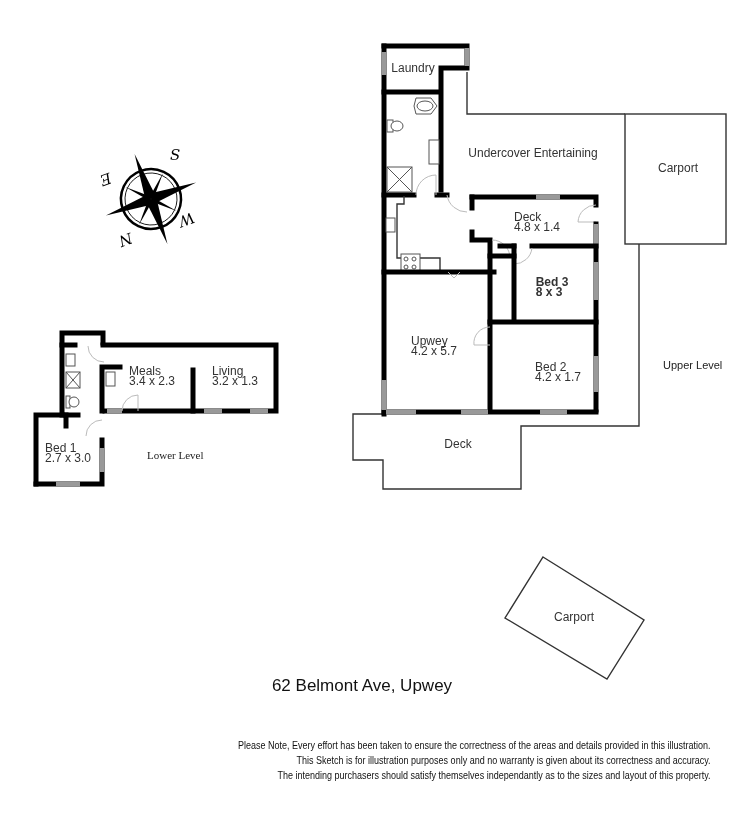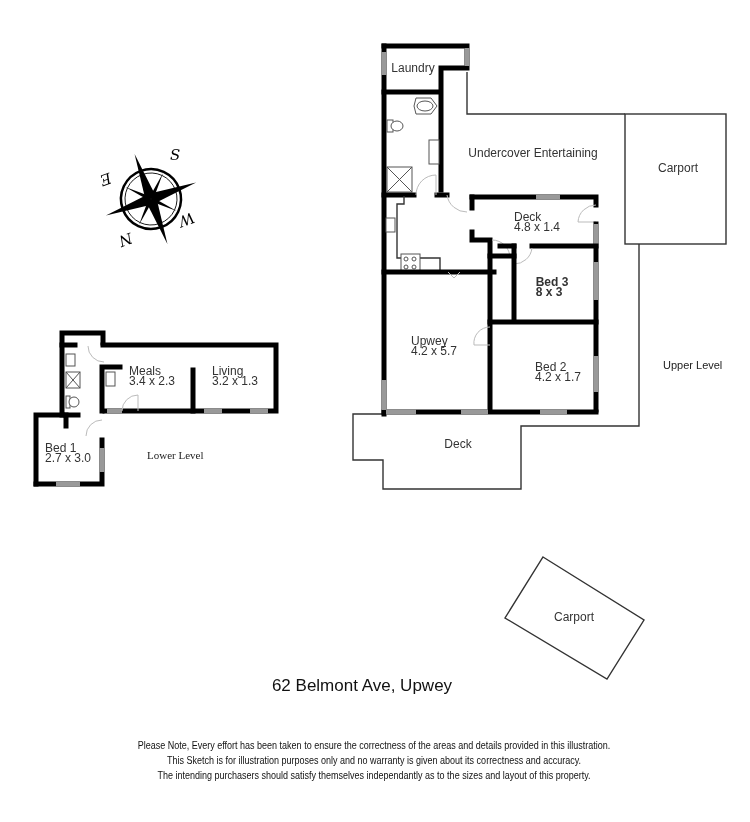--- a/index.html
+++ b/index.html
@@ -6,21 +6,21 @@
   body { width: 750px; height: 822px; position: relative; overflow: hidden; font-family: "Liberation Sans", sans-serif; color: #222; }
   svg { position: absolute; left: 0; top: 0; }
   .wall { stroke: #000; stroke-width: 5; fill: none; stroke-linecap: square; }
   .thin { stroke: #333; stroke-width: 1.4; fill: none; }
   .win { stroke: #999; stroke-width: 5; fill: none; }
   .door { stroke: #bbb; stroke-width: 1; fill: none; }
   .fix { stroke: #555; stroke-width: 1; fill: #fff; }
   .lbl { position: absolute; font-size: 12px; text-align: left; line-height: 10px; color: #333; white-space: nowrap; transform: translateX(-50%); }
   .level { position: absolute; font-size: 11px; color: #222; white-space: nowrap; margin-left: 10px; }
   .title { position: absolute; left: 0; width: 724px; top: 676px; text-align: center; font-size: 17px; color: #111; }
-  .note { position: absolute; left: 0; width: 748px; top: 738px; text-align: center; font-size: 10px; line-height: 15px; color: #111; }
+  .note { position: absolute; left: 0; width: 748px; top: 738px; text-align: right; font-size: 10px; line-height: 15px; color: #111; }
   .note div { transform: scaleX(0.9); }
   .compass-letter { font-family: "DejaVu Serif", serif; font-size: 15px; font-style: italic; fill: #000; }
 </style>
 </head>
 <body>
 
 <svg width="750" height="822" viewBox="0 0 750 822">
 
   <polyline class="thin" points="467,72 467,114 625,114"></polyline>
 

